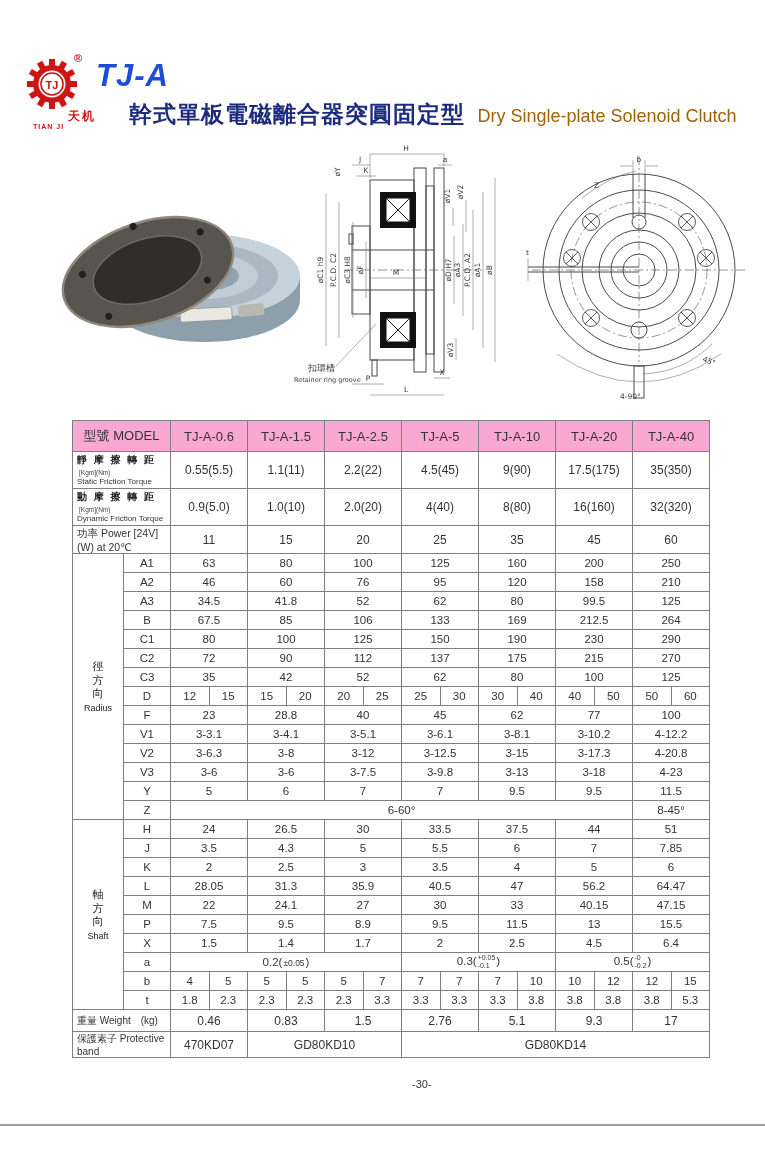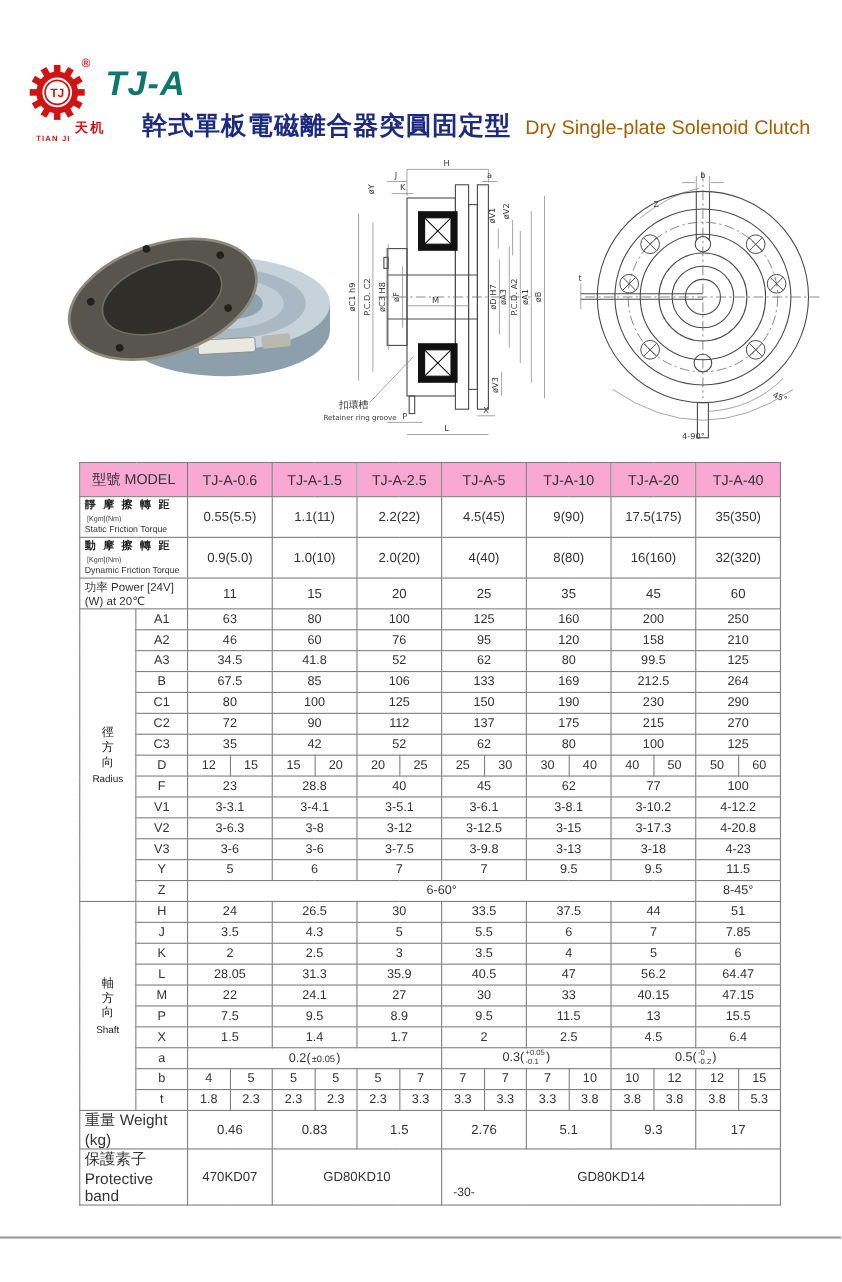--- a/index.html
+++ b/index.html
@@ -5,21 +5,21 @@
   html,body{margin:0;padding:0;background:#ffffff;}
   .page{position:relative;width:765px;height:1165px;background:#fff;overflow:hidden;
         font-family:"Liberation Sans","DejaVu Sans",sans-serif;color:#2e2e2e;}
 
   
   .logo-wrap{position:absolute;left:26px;top:58px;width:64px;}
   .reg{position:absolute;left:74px;top:52px;color:#cf1414;font-size:11px;font-weight:bold;}
   .brand-cn{position:absolute;left:36px;top:108px;color:#cf1414;font-size:12px;font-weight:bold;letter-spacing:2px;margin-left:32px;}
   .brand-en{position:absolute;left:33px;top:123px;color:#cf1414;font-size:7px;font-weight:bold;letter-spacing:1px;}
   .series{position:absolute;left:96px;top:58px;font-size:31px;font-weight:bold;font-style:italic;
-          color:#0f766e;letter-spacing:1px;}
+          color:#1d4ed8;letter-spacing:1px;}
   .subtitle{position:absolute;left:92px;top:99px;white-space:nowrap;}
   .sub-cn{font-size:23px;font-weight:bold;color:#1d2b7f;letter-spacing:1px;margin-left:37px;}
   .sub-en{font-size:18px;color:#a16207;margin-left:8px;}
 
   
   .fig{position:absolute;}
   .fig svg{display:block;}
   .dwg text{font-family:"DejaVu Sans",sans-serif;fill:#3a3a3a;}
 
   
@@ -30,21 +30,21 @@
   tr.hrow td{height:30px;background:#f9a8d4;font-size:13px;}
   tr.k-torque td{height:36px;}
   tr.k-plain td{height:27px;}
   tr.k-dim td{height:18px;font-size:11.5px;}
   tr.k-bottom td{height:21px;}
   td.lbl{text-align:left;padding-left:4px;}
   .lbl-cn{font-size:10px;font-weight:bold;letter-spacing:2px;color:#222;line-height:1.2;}
   .lbl-unit{font-size:6.5px;font-weight:normal;letter-spacing:0;margin-left:2px;color:#444;}
   .lbl-en{font-size:8px;letter-spacing:0;color:#333;line-height:1.1;}
   td.lbl-one{font-size:10.5px;letter-spacing:0;}
-  td.lbl-left{font-size:14px;text-align:left;padding-left:4px;}
+  td.lbl-left{font-size:10px;text-align:left;padding-left:4px;}
   td.prm{font-size:12px;}
   td.grp{font-size:10px;}
   .grp-cn div{line-height:1.25;font-size:11px;color:#222;}
   .grp-en{font-size:9px;margin-top:2px;color:#222;}
   .tol{display:inline-flex;flex-direction:column;font-size:7px;line-height:1.1;
        vertical-align:middle;text-align:left;margin:0 1px;}
   .tol1{font-size:8.5px;vertical-align:baseline;margin:0 1px;}
 
   
   .foot{position:absolute;left:30px;top:1066px;width:560px;}

